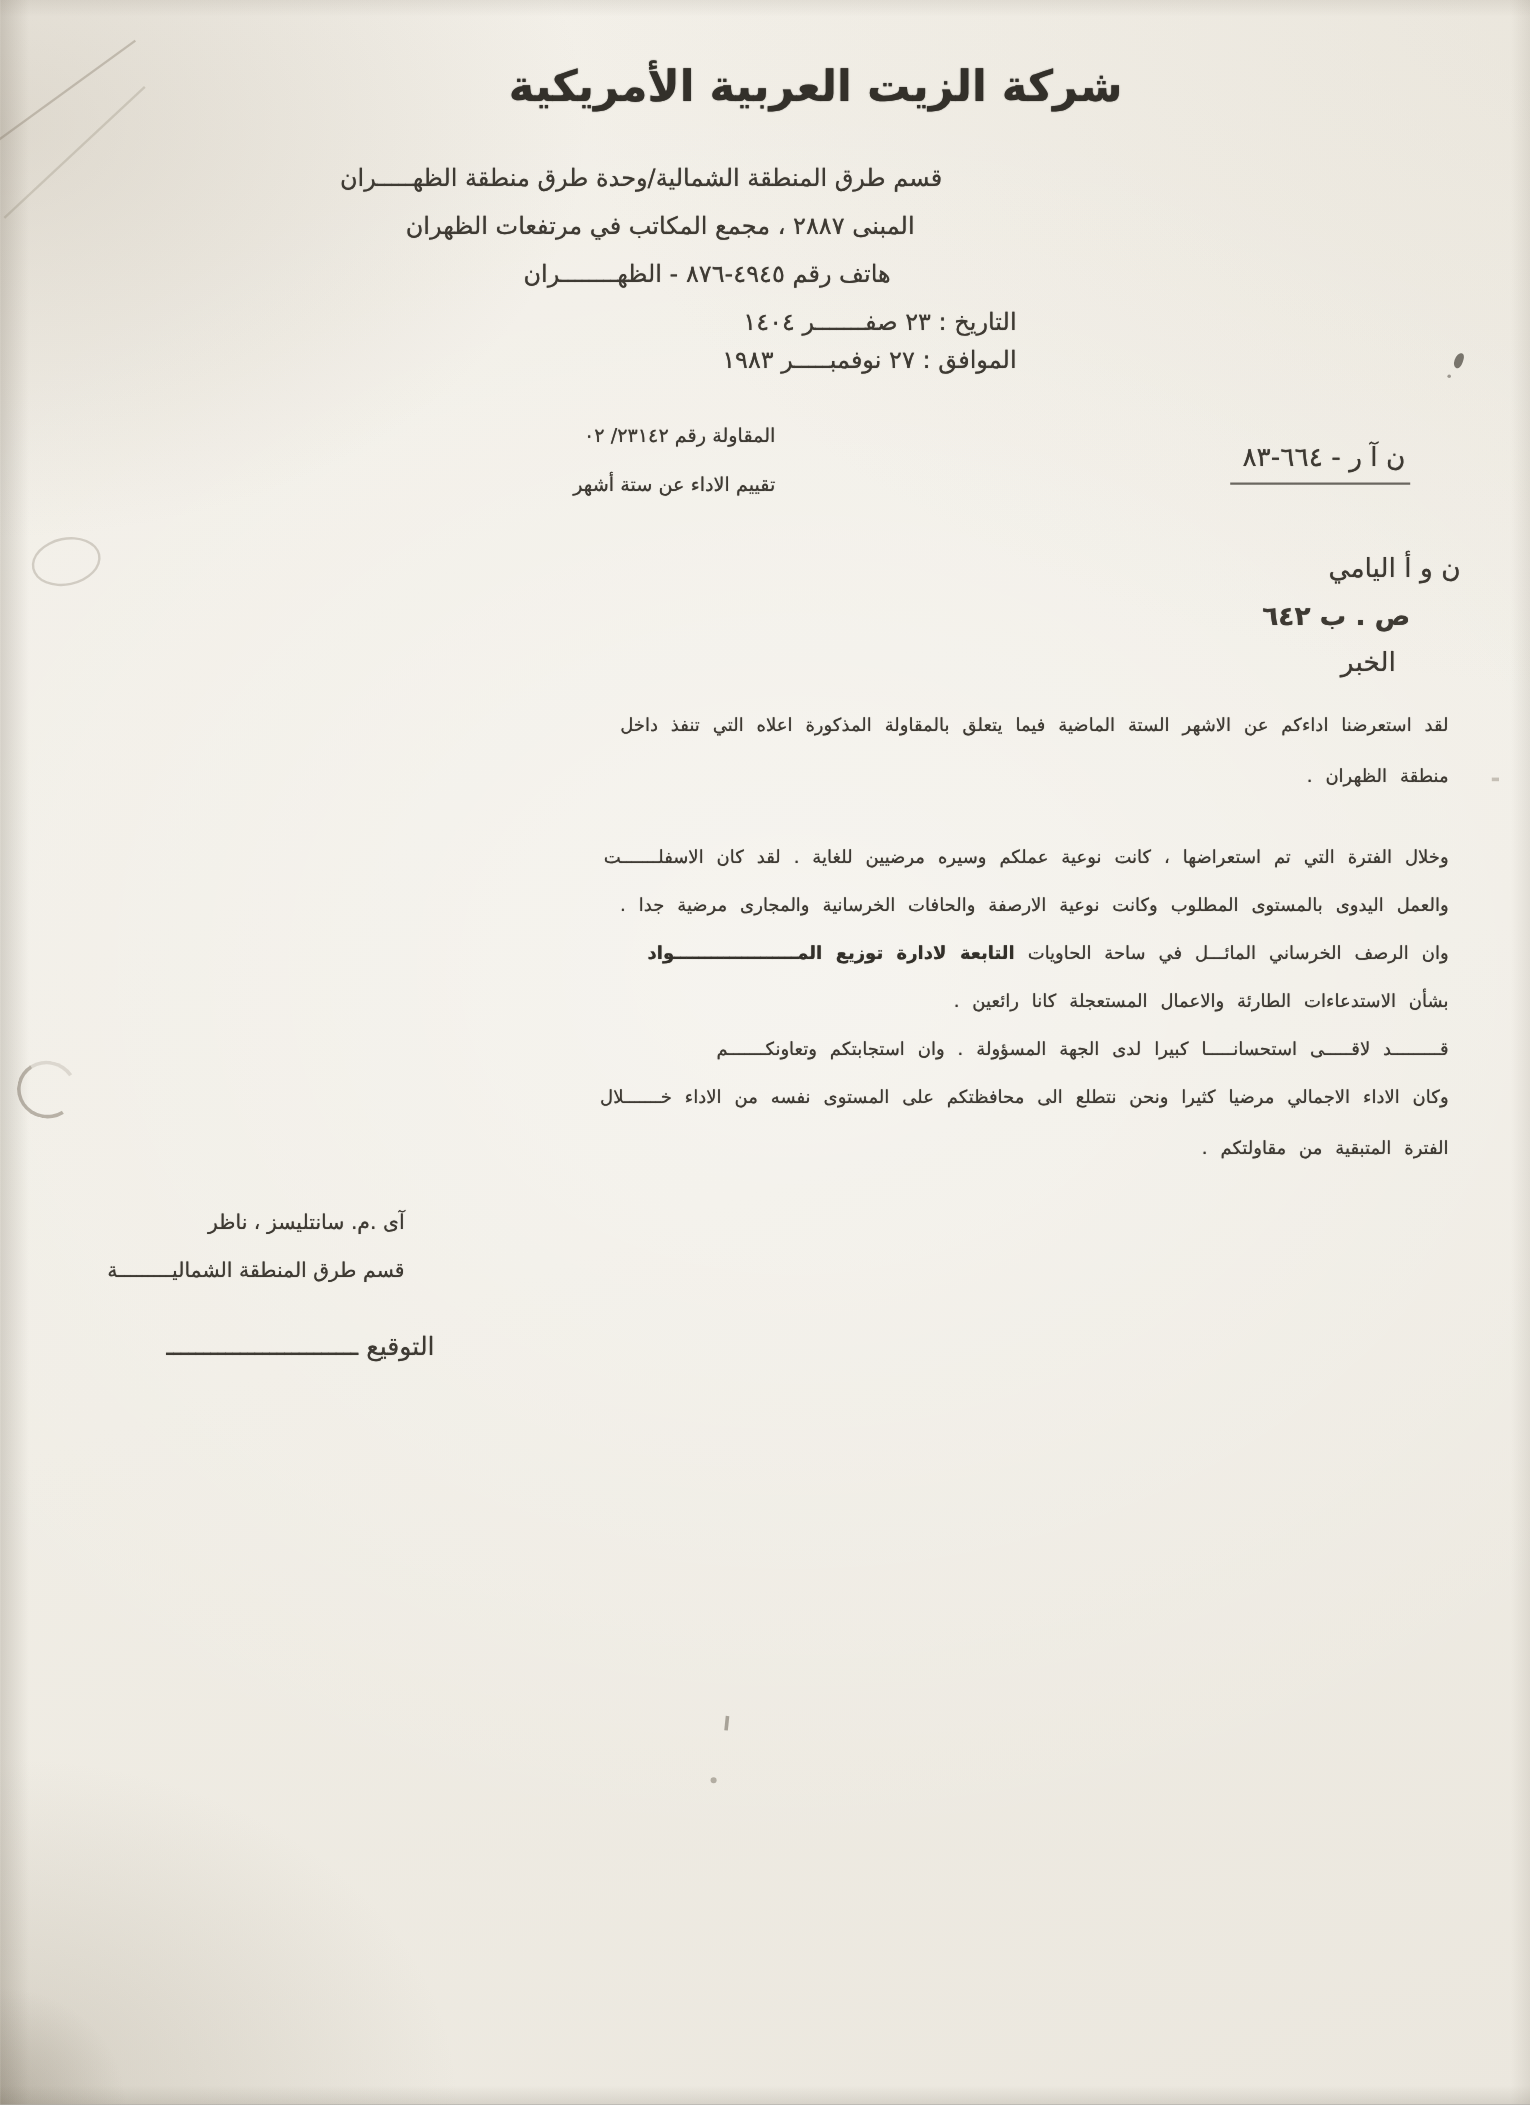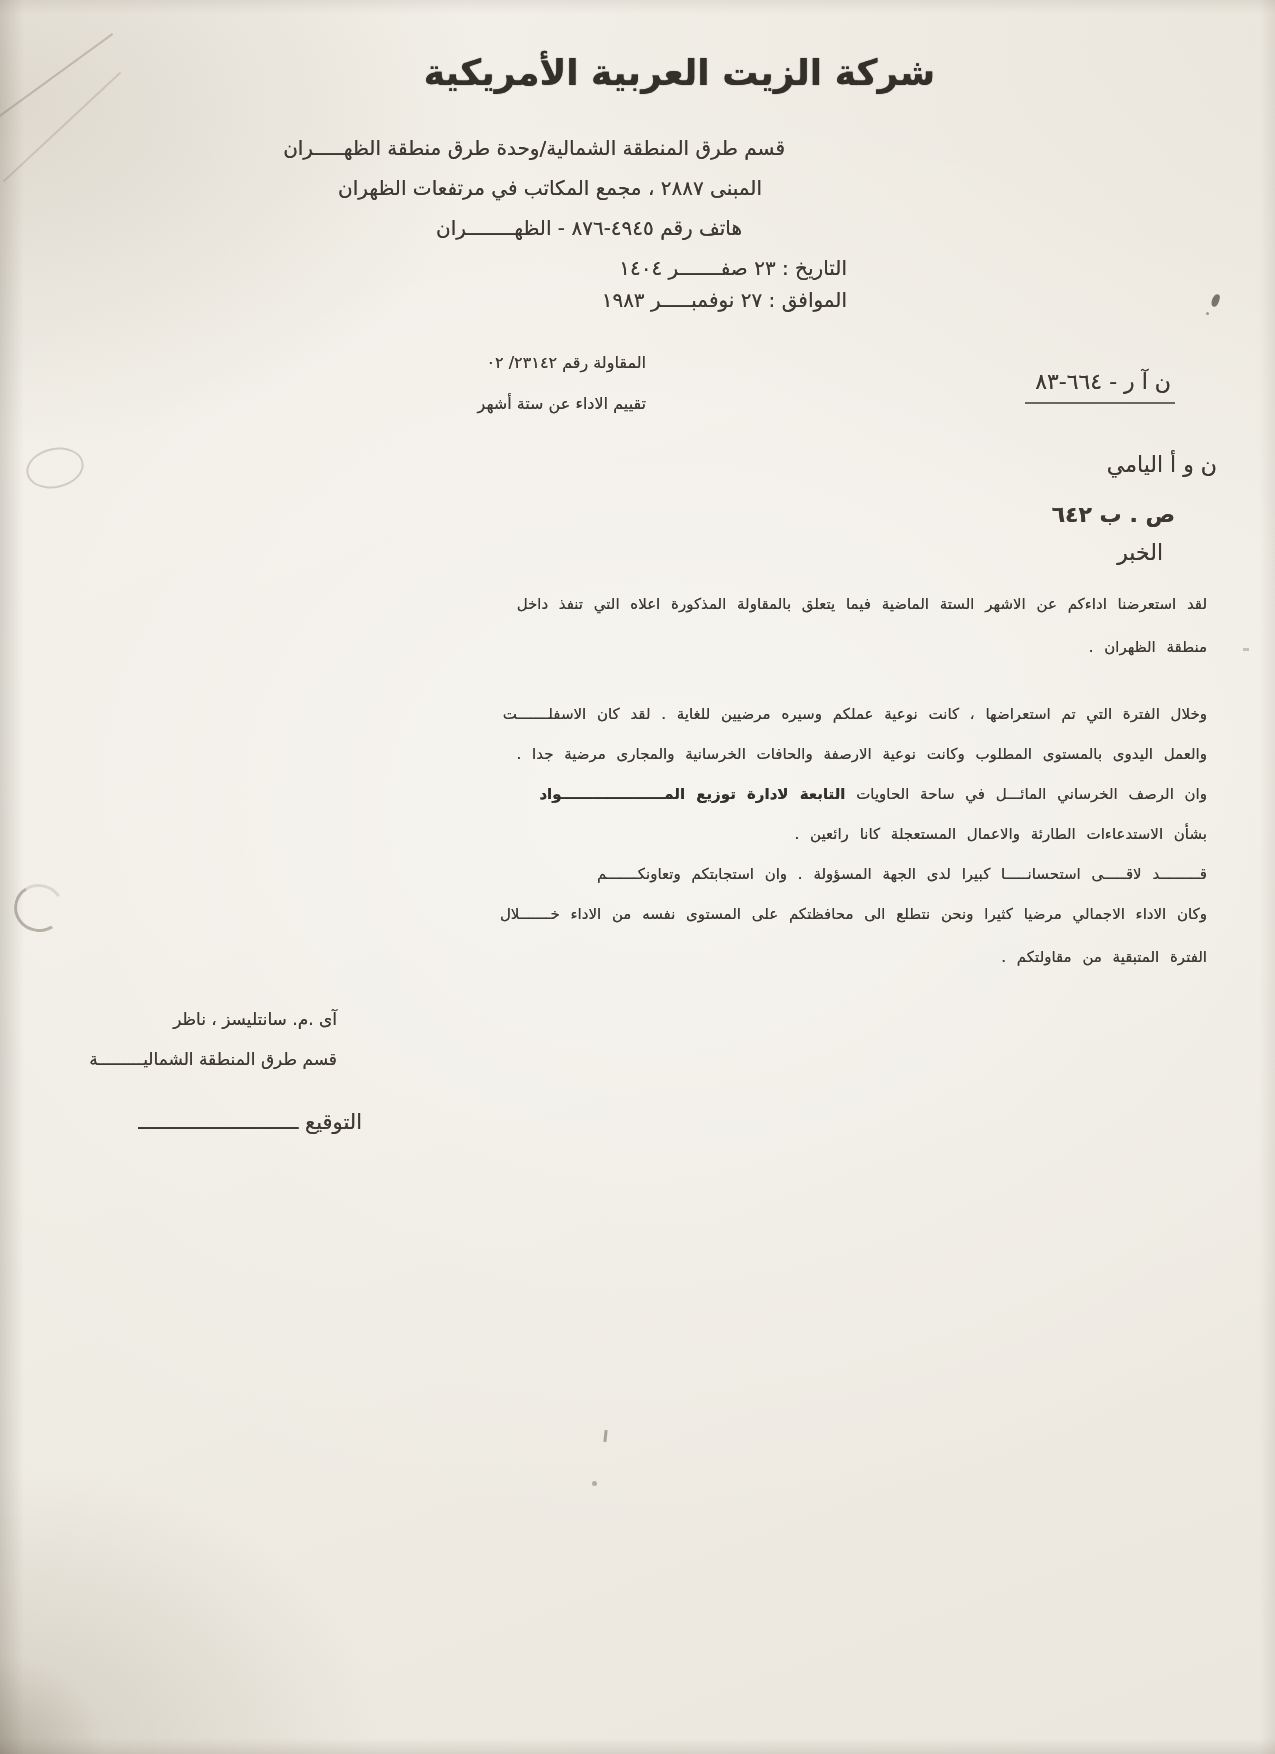--- a/index.html
+++ b/index.html
@@ -79,21 +79,21 @@
   <div class="abs hdr soft" style="right:428px;top:256px;">التاريخ : ٢٣ صفـــــــر ١٤٠٤</div>
   <div class="abs hdr soft" style="right:428px;top:288px;margin-left:12px;">الموافق : ٢٧ نوفمبـــــر ١٩٨٣</div>
 
   <div class="abs ref soft">ن آ ر - ٨٣‎-‎٦٦٤</div>
 
   <div class="abs subject soft">
     <div>المقاولة رقم ٢٣١٤٢/ ٠٢</div>
     <div>تقييم الاداء عن ستة أشهر</div>
   </div>
 
-  <div class="abs addr soft" style="right:58px;top:452px;">ن و أ اليامي</div>
+  <div class="abs addr soft" style="right:58px;top:462px;">ن و أ اليامي</div>
   <div class="abs addr soft" style="right:100px;top:502px;font-weight:bold;">ص . ب ٦٤٢</div>
   <div class="abs addr soft" style="right:112px;top:540px;">الخبر</div>
 
   <div class="abs para soft" style="top:583px;">
     <div>لقد استعرضنا اداءكم عن الاشهر الستة الماضية فيما يتعلق بالمقاولة المذكورة اعلاه التي تنفذ داخل</div>
     <div>منطقة الظهران .</div>
   </div>
 
   <div class="abs para para-tight soft" style="top:694px;">
     <div>وخلال الفترة التي تم استعراضها ، كانت نوعية عملكم وسيره مرضيين للغاية . لقد كان الاسفلـــــــت</div>

